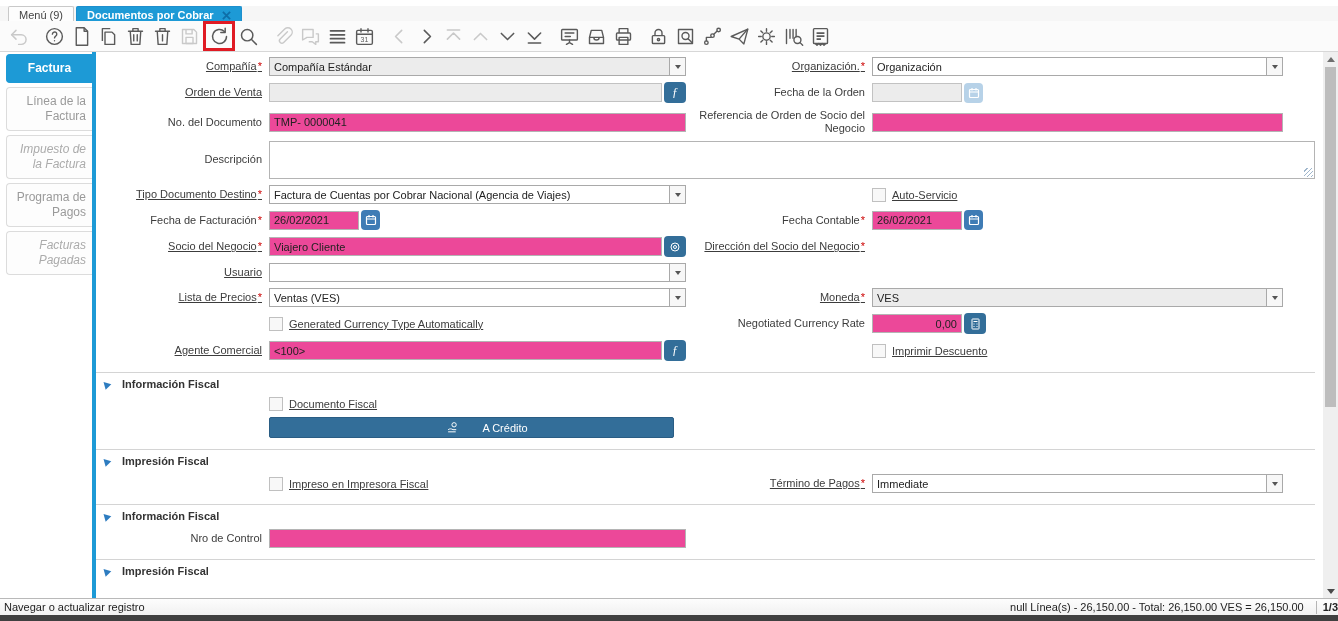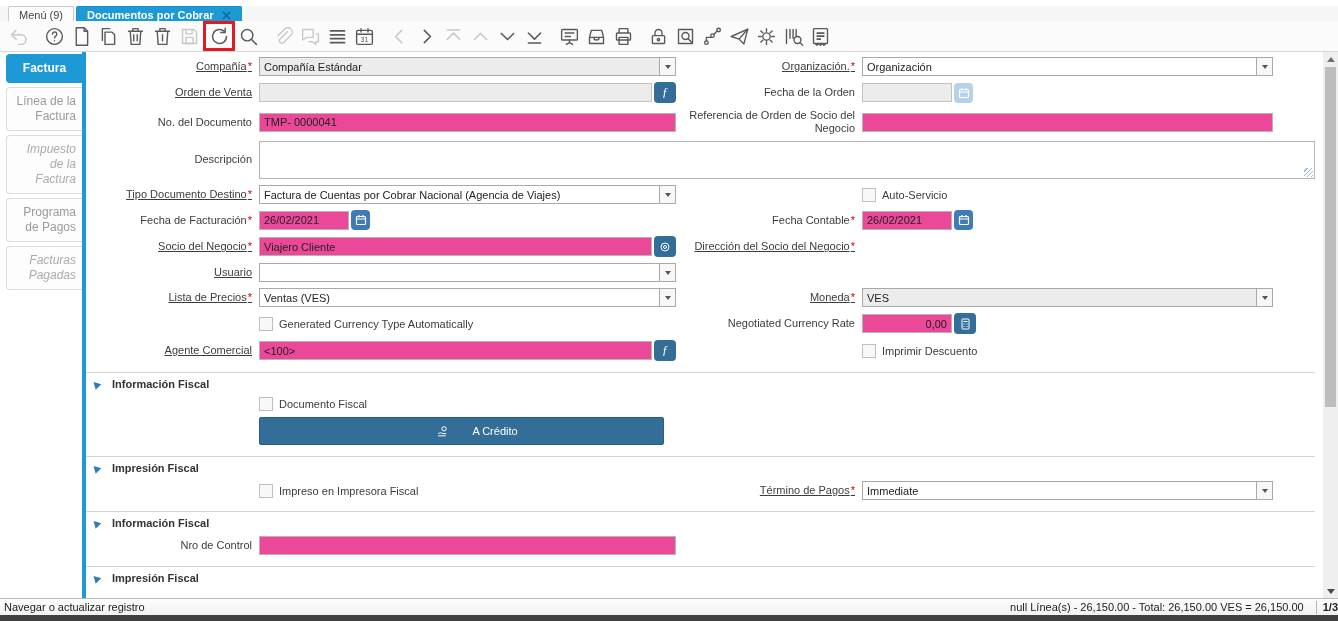--- a/index.html
+++ b/index.html
@@ -19,21 +19,21 @@
   .tbtn { width:27px; height:26px; display:flex; align-items:center; justify-content:center; color:#5a5a5a; cursor:pointer; flex:0 0 auto; }
   .tbtn.disabled { color:#c9c9c9; cursor:default; }
   .tbtn svg { display:block; }
   .tbtn.hl { border:3px solid #e01b24; width:32px; height:30px; }
   .tb-gap { width:8px; flex:0 0 auto; }
 
   
   .bodywrap { position:absolute; top:52px; left:0; right:0; bottom:23px; display:flex; }
 
   
-  .sidebar { width:86px; flex:0 0 auto; background:#fff; border-right:4px solid #1d9ad6; padding:2px 0 0 6px; }
+  .sidebar { width:96px; flex:0 0 auto; background:#fff; border-right:4px solid #1d9ad6; padding:2px 0 0 6px; }
   .stab { background:#fdfdfd; border:1px solid #dcdcdc; border-right:none; border-radius:4px 0 0 4px; margin-bottom:4px; padding:6px 6px; text-align:right; font-size:12px; color:#9a9a9a; line-height:1.25; cursor:pointer; }
   .stab.active { background:#1d9ad6; border-color:#1d9ad6; color:#fff; font-weight:bold; text-align:center; }
   .stab.italic { font-style:italic; color:#ababab; }
 
   
   .content { flex:1 1 auto; padding:5px 8px 0 4px; overflow:hidden; position:relative; background:#fff; }
   .row { display:grid; grid-template-columns:164px 417px 176px 411px; column-gap:5px; align-items:center; margin-bottom:6px; }
   .row.wide { grid-template-columns:164px 1fr; }
   .lbl { font-size:11px; color:#3c3c3c; text-align:right; line-height:1.2; padding-right:2px; }
   .lbl.link { text-decoration:underline; cursor:pointer; }
@@ -52,27 +52,27 @@
   .sqbtn.cal { background:#3f7cb5; width:19px; height:20px; }
   .sqbtn.cal.disabled { background:#b7d2e8; cursor:default; }
   .sqbtn svg { display:block; }
   .short { flex:0 0 90px; }
   .textarea { height:38px; border:1px solid #b4b4b4; background:#fff; position:relative; }
   .resize { position:absolute; right:1px; bottom:1px; width:9px; height:9px; background:
     repeating-linear-gradient(135deg, transparent 0 2px, #9fb6cc 2px 3px); cursor:nwse-resize; }
 
   .cb { width:14px; height:14px; border:1px solid #c0c0c0; background:#f8f8f8; flex:0 0 auto; cursor:pointer; }
   .cbrow { display:flex; align-items:center; gap:6px; }
-  .cblabel { font-size:11px; color:#3c3c3c; }
+  .cblabel { font-size:11px; color:#3c3c3c;text-decoration:underline; }
 
   .section { border-top:1px solid #d4d4d4; margin:11px 0 7px -4px; padding:5px 0 0 6px; display:flex; align-items:center; gap:12px; cursor:pointer; }
   .tri { width:0; height:0; border-left:4px solid transparent; border-right:4px solid transparent; border-bottom:7px solid #2d7cc0; transform:rotate(-45deg); flex:0 0 auto; }
   .sechead { font-size:11px; font-weight:bold; color:#333; }
 
-  .bigbtn { width:405px; height:28px; margin:4px 0 2px 169px; background:#336e99; border:1px solid #2a5d84; border-radius:2px; color:#fff; font-size:11px; display:flex; align-items:center; justify-content:center; gap:22px; cursor:pointer;padding-left:31px; }
+  .bigbtn { width:405px; height:21px; margin:4px 0 2px 169px; background:#336e99; border:1px solid #2a5d84; border-radius:2px; color:#fff; font-size:11px; display:flex; align-items:center; justify-content:center; gap:22px; cursor:pointer;padding-left:31px; }
   .bigbtn svg { display:block; }
 
   
   .scroll { width:15px; flex:0 0 auto; background:#efefef; position:relative; }
   .scroll .arr { position:absolute; left:0; width:15px; height:14px; display:flex; align-items:center; justify-content:center; cursor:pointer; }
   .scroll .arr.up { top:0; }
   .scroll .arr.down { bottom:0; }
   .scroll .arr.up::after { content:""; width:0; height:0; border-left:4px solid transparent; border-right:4px solid transparent; border-bottom:5px solid #6e6e6e; }
   .scroll .arr.down::after { content:""; width:0; height:0; border-left:4px solid transparent; border-right:4px solid transparent; border-top:5px solid #4a4a4a; }
   .scroll .thumb { position:absolute; left:2px; width:11px; top:15px; height:340px; background:#bdbdbd; cursor:grab; }

